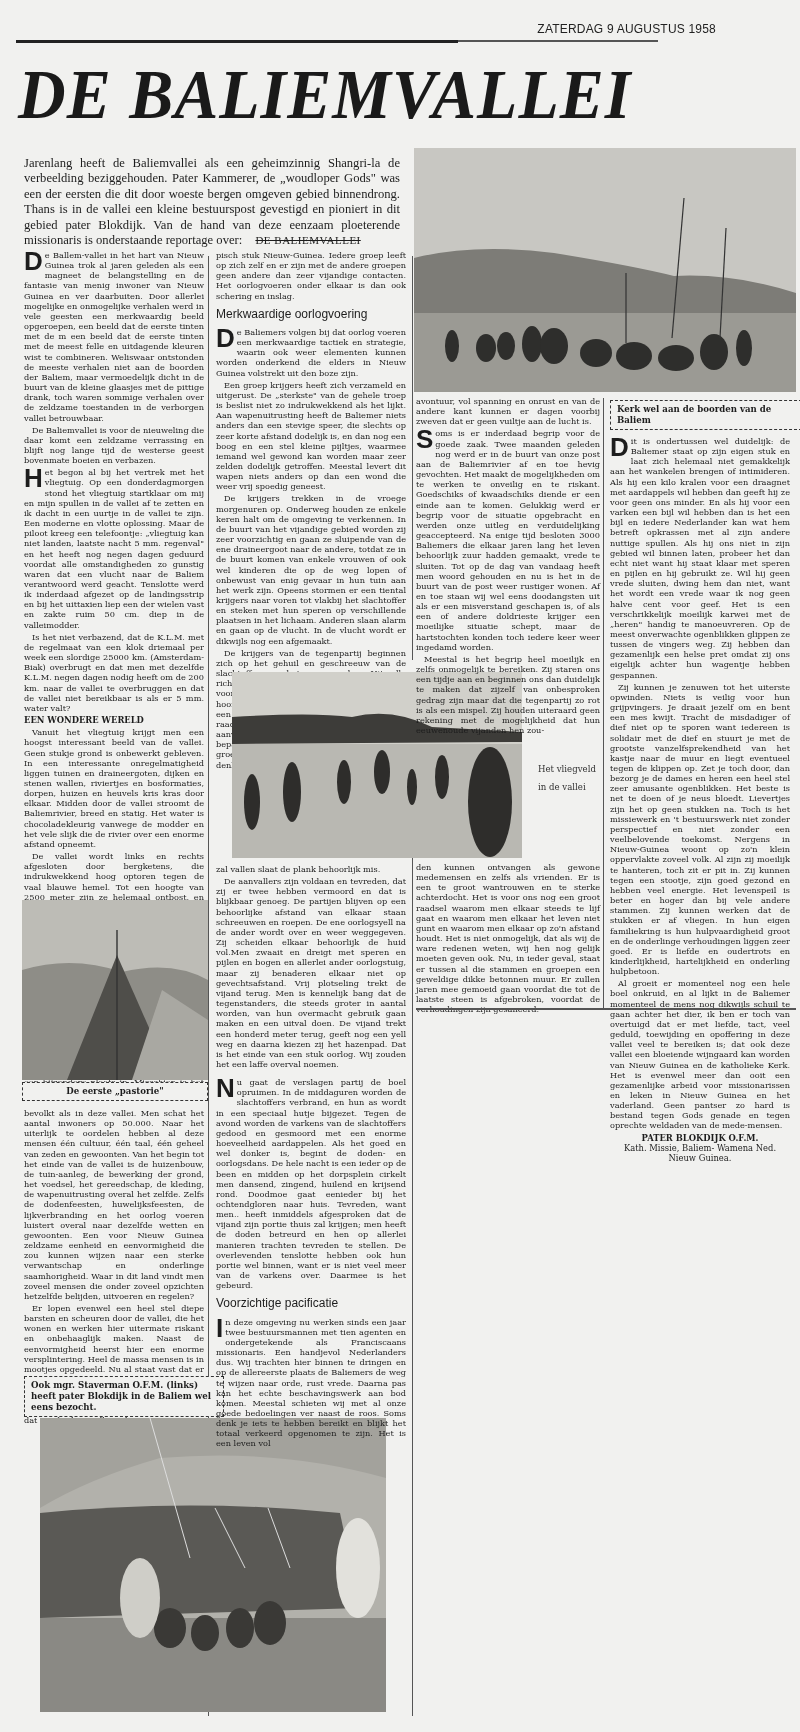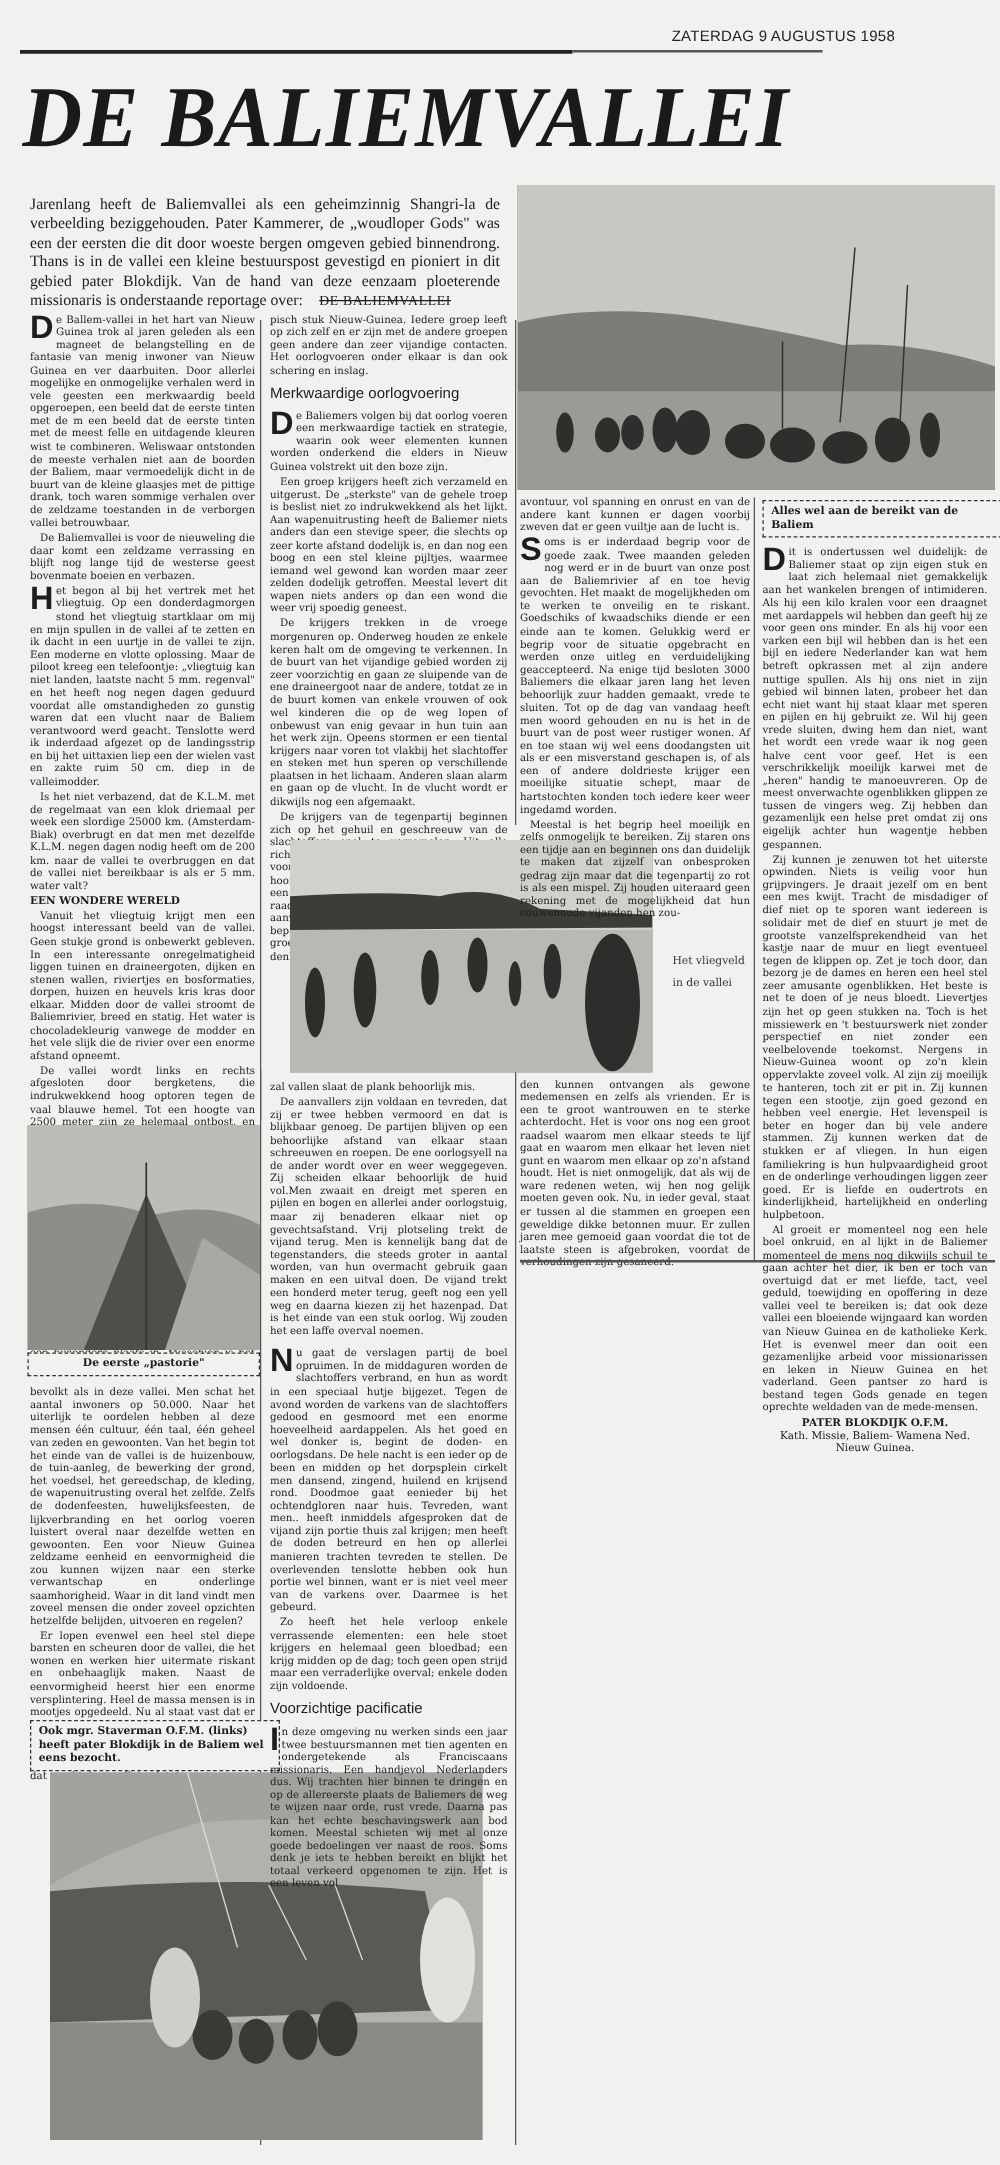--- a/index.html
+++ b/index.html
@@ -150,42 +150,41 @@
           <ellipse cx="210" cy="105" rx="7" ry="22"></ellipse>
       <ellipse cx="258" cy="130" rx="22" ry="55"></ellipse>
         </g>
     </svg>
   </div>
 
   <div class="abs col" style="left:216px;top:864px;width:190px;">
     <p class="noind">zal vallen slaat de plank behoorlijk mis.</p>
     <p>De aanvallers zijn voldaan en tevreden, dat zij er twee hebben vermoord en dat is blijkbaar genoeg. De partijen blijven op een behoorlijke afstand van elkaar staan schreeuwen en roepen. De ene oorlogsyell na de ander wordt over en weer weggegeven. Zij scheiden elkaar behoorlijk de huid vol.Men zwaait en dreigt met speren en pijlen en bogen en allerlei ander oorlogstuig, maar zij benaderen elkaar niet op gevechtsafstand. Vrij plotseling trekt de vijand terug. Men is kennelijk bang dat de tegenstanders, die steeds groter in aantal worden, van hun overmacht gebruik gaan maken en een uitval doen. De vijand trekt een honderd meter terug, geeft nog een yell weg en daarna kiezen zij het hazenpad. Dat is het einde van een stuk oorlog. Wij zouden het een laffe overval noemen.</p>
     <p class="noind" style="margin-top:8px;"><span class="drop">N</span><span>u gaat de verslagen partij de boel opruimen. In de middaguren worden de slachtoffers verbrand, en hun as wordt in een speciaal hutje bijgezet. Tegen de avond worden de varkens van de slachtoffers gedood en gesmoord met een enorme hoeveelheid aardappelen. Als het goed en wel donker is, begint de doden- en oorlogsdans. De hele nacht is een ieder op de been en midden op het dorpsplein cirkelt men dansend, zingend, huilend en krijsend rond. Doodmoe gaat eenieder bij het ochtendgloren naar huis. Tevreden, want men.. heeft inmiddels afgesproken dat de vijand zijn portie thuis zal krijgen; men heeft de doden betreurd en hen op allerlei manieren trachten tevreden te stellen. De overlevenden tenslotte hebben ook hun portie wel binnen, want er is niet veel meer van de varkens over. Daarmee is het gebeurd.</span></p>
-    <p>Zo heeft het hele verloop enkele verrassende elementen: een hele stoet krijgers en helemaal geen bloedbad; een krijg midden op de dag; toch geen open strijd maar een verraderlijke overval; enkele doden zijn voldoende.</p>
     <div class="subhead">Voorzichtige pacificatie</div>
     <p class="noind"><span class="drop">I</span><span>n deze omgeving nu werken sinds een jaar twee bestuursmannen met tien agenten en ondergetekende als Franciscaans missionaris. Een handjevol Nederlanders dus. Wij trachten hier binnen te dringen en op de allereerste plaats de Baliemers de weg te wijzen naar orde, rust vrede. Daarna pas kan het echte beschavingswerk aan bod komen. Meestal schieten wij met al onze goede bedoelingen ver naast de roos. Soms denk je iets te hebben bereikt en blijkt het totaal verkeerd opgenomen te zijn. Het is een leven vol</span></p>
   </div>
 
   <div class="abs col" style="left:416px;top:396px;width:184px;">
     <p class="noind">avontuur, vol spanning en onrust en van de andere kant kunnen er dagen voorbij zweven dat er geen vuiltje aan de lucht is.</p>
     <p class="noind"><span class="drop">S</span><span>oms is er inderdaad begrip voor de goede zaak. Twee maanden geleden nog werd er in de buurt van onze post aan de Baliemrivier af en toe hevig gevochten. Het maakt de mogelijkheden om te werken te onveilig en te riskant. Goedschiks of kwaadschiks diende er een einde aan te komen. Gelukkig werd er begrip voor de situatie opgebracht en werden onze uitleg en verduidelijking geaccepteerd. Na enige tijd besloten 3000 Baliemers die elkaar jaren lang het leven behoorlijk zuur hadden gemaakt, vrede te sluiten. Tot op de dag van vandaag heeft men woord gehouden en nu is het in de buurt van de post weer rustiger wonen. Af en toe staan wij wel eens doodangsten uit als er een misverstand geschapen is, of als een of andere doldrieste krijger een moeilijke situatie schept, maar de hartstochten konden toch iedere keer weer ingedamd worden.</span></p>
     <p>Meestal is het begrip heel moeilijk en zelfs onmogelijk te bereiken. Zij staren ons een tijdje aan en beginnen ons dan duidelijk te maken dat zijzelf van onbesproken gedrag zijn maar dat die tegenpartij zo rot is als een mispel. Zij houden uiteraard geen rekening met de mogelijkheid dat hun eeuwenoude vijanden hen zou-</p>
   </div>
 
   <div class="abs side-caption" style="left:538px;top:760px;width:64px;">
     <div>Het vliegveld</div>
     <div>in de vallei</div>
   </div>
 
   <div class="abs col" style="left:416px;top:862px;width:184px;">
     <p class="noind">den kunnen ontvangen als gewone medemensen en zelfs als vrienden. Er is een te groot wantrouwen en te sterke achterdocht. Het is voor ons nog een groot raadsel waarom men elkaar steeds te lijf gaat en waarom men elkaar het leven niet gunt en waarom men elkaar op zo'n afstand houdt. Het is niet onmogelijk, dat als wij de ware redenen weten, wij hen nog gelijk moeten geven ook. Nu, in ieder geval, staat er tussen al die stammen en groepen een geweldige dikke betonnen muur. Er zullen jaren mee gemoeid gaan voordat die tot de laatste steen is afgebroken, voordat de verhoudingen zijn gesaneerd.</p>
   </div>
 
   <div class="abs caption-box" style="left:610px;top:400px;width:178px;">
-    <span>Alles wel aan de bereikt van de Baliem</span>
+    <span>Kerk wel aan de boorden van de Baliem</span>
   </div>
   <div class="abs col" style="left:610px;top:436px;width:180px;">
     <p class="noind"><span class="drop">D</span><span>it is ondertussen wel duidelijk: de Baliemer staat op zijn eigen stuk en laat zich helemaal niet gemakkelijk aan het wankelen brengen of intimideren. Als hij een kilo kralen voor een draagnet met aardappels wil hebben dan geeft hij ze voor geen ons minder. En als hij voor een varken een bijl wil hebben dan is het een bijl en iedere Nederlander kan wat hem betreft opkrassen met al zijn andere nuttige spullen. Als hij ons niet in zijn gebied wil binnen laten, probeer het dan echt niet want hij staat klaar met speren en pijlen en hij gebruikt ze. Wil hij geen vrede sluiten, dwing hem dan niet, want het wordt een vrede waar ik nog geen halve cent voor geef. Het is een verschrikkelijk moeilijk karwei met de „heren" handig te manoeuvreren. Op de meest onverwachte ogenblikken glippen ze tussen de vingers weg. Zij hebben dan gezamenlijk een helse pret omdat zij ons eigelijk achter hun wagentje hebben gespannen.</span></p>
     <p>Zij kunnen je zenuwen tot het uiterste opwinden. Niets is veilig voor hun grijpvingers. Je draait jezelf om en bent een mes kwijt. Tracht de misdadiger of dief niet op te sporen want iedereen is solidair met de dief en stuurt je met de grootste vanzelfsprekendheid van het kastje naar de muur en liegt eventueel tegen de klippen op. Zet je toch door, dan bezorg je de dames en heren een heel stel zeer amusante ogenblikken. Het beste is net te doen of je neus bloedt. Lievertjes zijn het op geen stukken na. Toch is het missiewerk en 't bestuurswerk niet zonder perspectief en niet zonder een veelbelovende toekomst. Nergens in Nieuw-Guinea woont op zo'n klein oppervlakte zoveel volk. Al zijn zij moeilijk te hanteren, toch zit er pit in. Zij kunnen tegen een stootje, zijn goed gezond en hebben veel energie. Het levenspeil is beter en hoger dan bij vele andere stammen. Zij kunnen werken dat de stukken er af vliegen. In hun eigen familiekring is hun hulpvaardigheid groot en de onderlinge verhoudingen liggen zeer goed. Er is liefde en oudertrots en kinderlijkheid, hartelijkheid en onderling hulpbetoon.</p>
     <p>Al groeit er momenteel nog een hele boel onkruid, en al lijkt in de Baliemer momenteel de mens nog dikwijls schuil te gaan achter het dier, ik ben er toch van overtuigd dat er met liefde, tact, veel geduld, toewijding en opoffering in deze vallei veel te bereiken is; dat ook deze vallei een bloeiende wijngaard kan worden van Nieuw Guinea en de katholieke Kerk. Het is evenwel meer dan ooit een gezamenlijke arbeid voor missionarissen en leken in Nieuw Guinea en het vaderland. Geen pantser zo hard is bestand tegen Gods genade en tegen oprechte weldaden van de mede-mensen.</p>
     <div class="sign">
       <div><b>PATER BLOKDIJK O.F.M.</b></div>
       <div>Kath. Missie, Baliem- Wamena Ned. Nieuw Guinea.</div>
     </div>
   </div>

